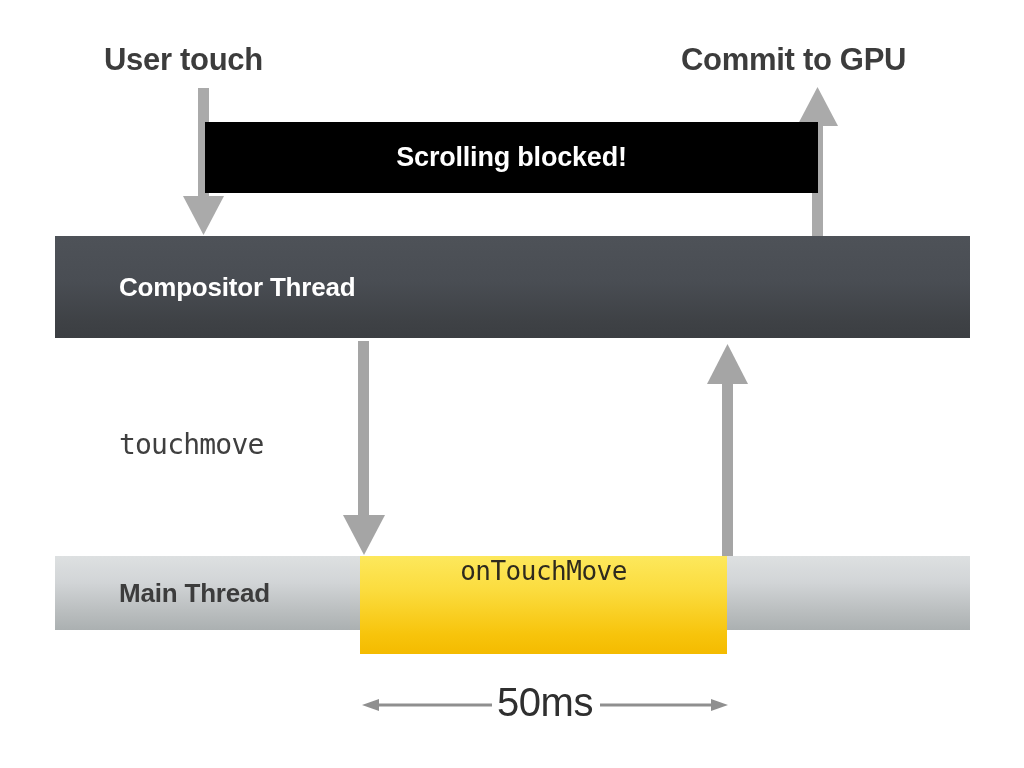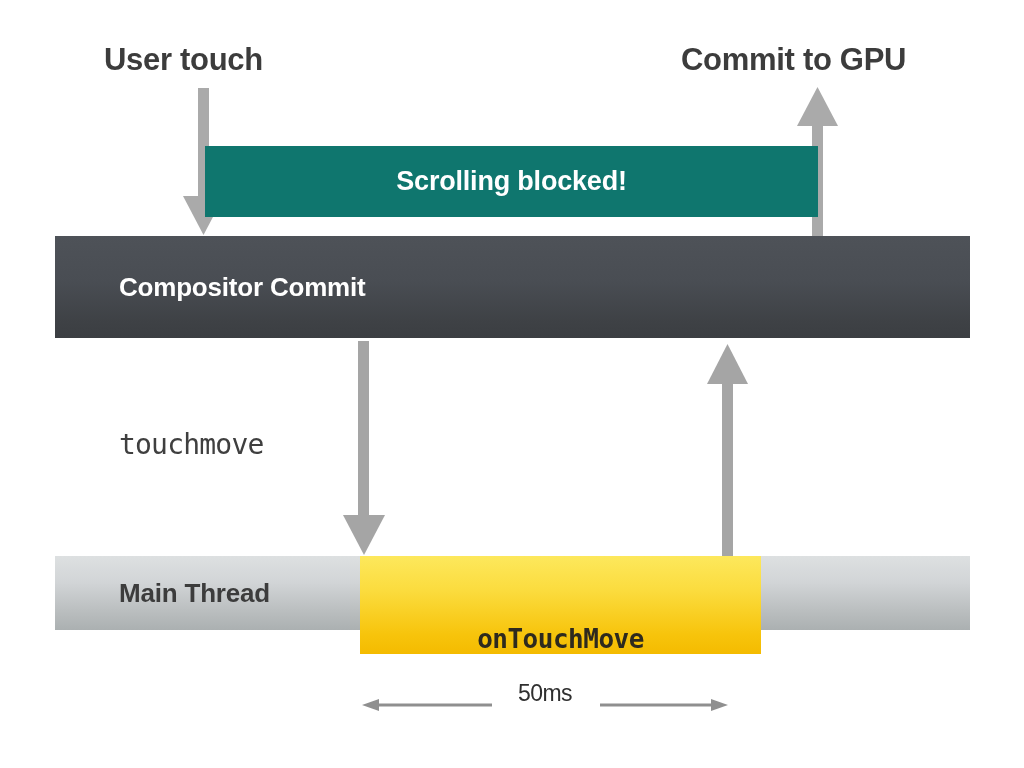--- a/index.html
+++ b/index.html
@@ -34,25 +34,24 @@
   #user-touch-label { left: 104px; top: 44px; }
   #commit-gpu-label { left: 681px; top: 44px; }
 
   
   #blocked-bar {
     position: absolute;
     left: 205px;
     top: 122px;
     width: 613px;
     height: 71px;
-    background: #0f766e;
+    background: #000000;
     display: flex;
     align-items: center;
     justify-content: center;
-    margin-top: 24px;
   }
   #blocked-bar-text {
     font-family: "Liberation Sans", sans-serif;
     font-weight: bold;
     font-size: 27px;
     color: #ffffff;
     letter-spacing: -0.2px;
     white-space: nowrap;
   }
 
@@ -92,27 +91,26 @@
     font-size: 26px;
     color: #3c3c3c;
     letter-spacing: -0.2px;
     white-space: nowrap;
   }
   
   #ontouchmove-block {
     position: absolute;
     left: 360px;
     top: 556px;
-    width: 401px;
+    width: 367px;
     height: 98px;
     background: linear-gradient(to bottom, #fde85c 0%, #fbdc3e 35%, #f7c40c 80%, #f4bb00 100%);
     display: flex;
-    align-items: flex-end;
+    align-items: flex-start;
     justify-content: center;
-    font-weight: bold;
   }
   #ontouchmove-text {
     font-family: "DejaVu Sans Mono", monospace;
     font-size: 26px;
     color: #2e2a1e;
     letter-spacing: -0.5px;
     white-space: nowrap;
   }
 
   
@@ -135,21 +133,21 @@
     width: 370px;
     height: 48px;
   }
   #duration-text {
     position: absolute;
     left: 0;
     top: 0;
     width: 370px;
     text-align: center;
     font-family: "Liberation Sans", sans-serif;
-    font-size: 23px;
+    font-size: 40px;
     color: #2f2f2f;
     letter-spacing: -0.5px;
   }
 
   
   .arrow-svg {
     position: absolute;
     overflow: visible;
   }
 </style>
@@ -170,21 +168,21 @@
   <svg class="arrow-svg" style="left:792px; top:85px;" width="50" height="152" viewBox="0 0 50 152">
     <rect x="20" y="38" width="11" height="114" fill="#aaaaaa"></rect>
     <polygon points="25.5,2 46,41 5,41" fill="#aaaaaa"></polygon>
   </svg>
 
   <div id="blocked-bar">
     <span id="blocked-bar-text">Scrolling blocked!</span>
   </div>
 
   <div class="thread-bar" id="compositor-bar">
-    <span id="compositor-bar-label">Compositor Commit</span>
+    <span id="compositor-bar-label">Compositor Thread</span>
   </div>
 
   <svg class="arrow-svg" style="left:342px; top:341px;" width="44" height="216" viewBox="0 0 44 216">
     <rect x="16" y="0" width="11" height="178" fill="#a5a5a5"></rect>
     <polygon points="1,174 43,174 22,214" fill="#a5a5a5"></polygon>
   </svg>
 
   <div id="touchmove-label">touchmove</div>
 
   <svg class="arrow-svg" style="left:705px; top:343px;" width="44" height="215" viewBox="0 0 44 215">

